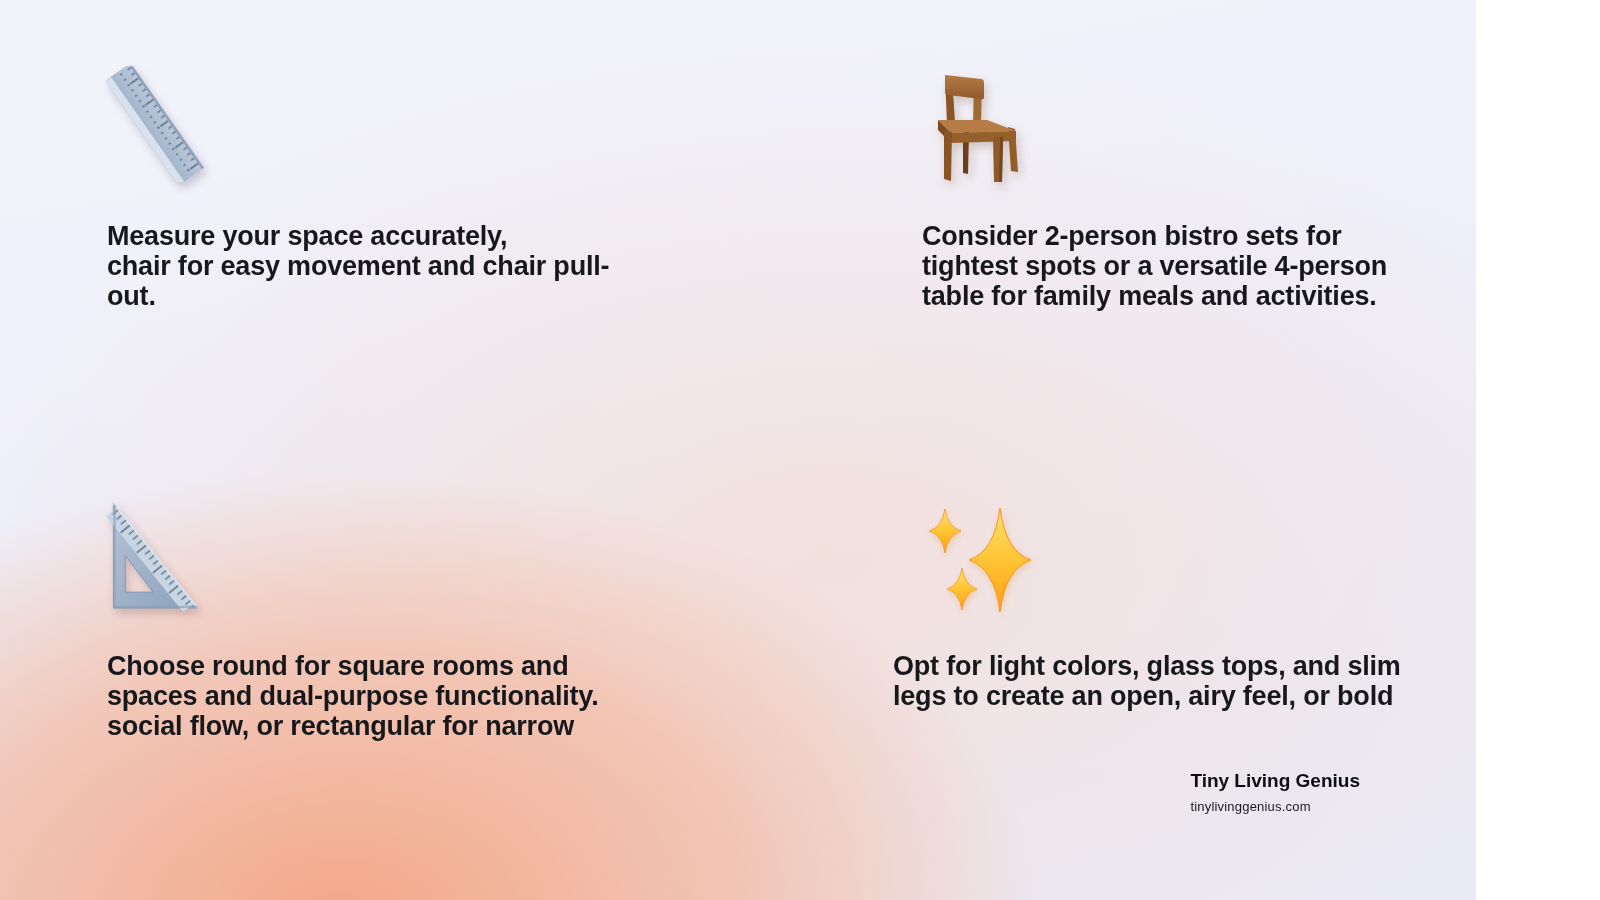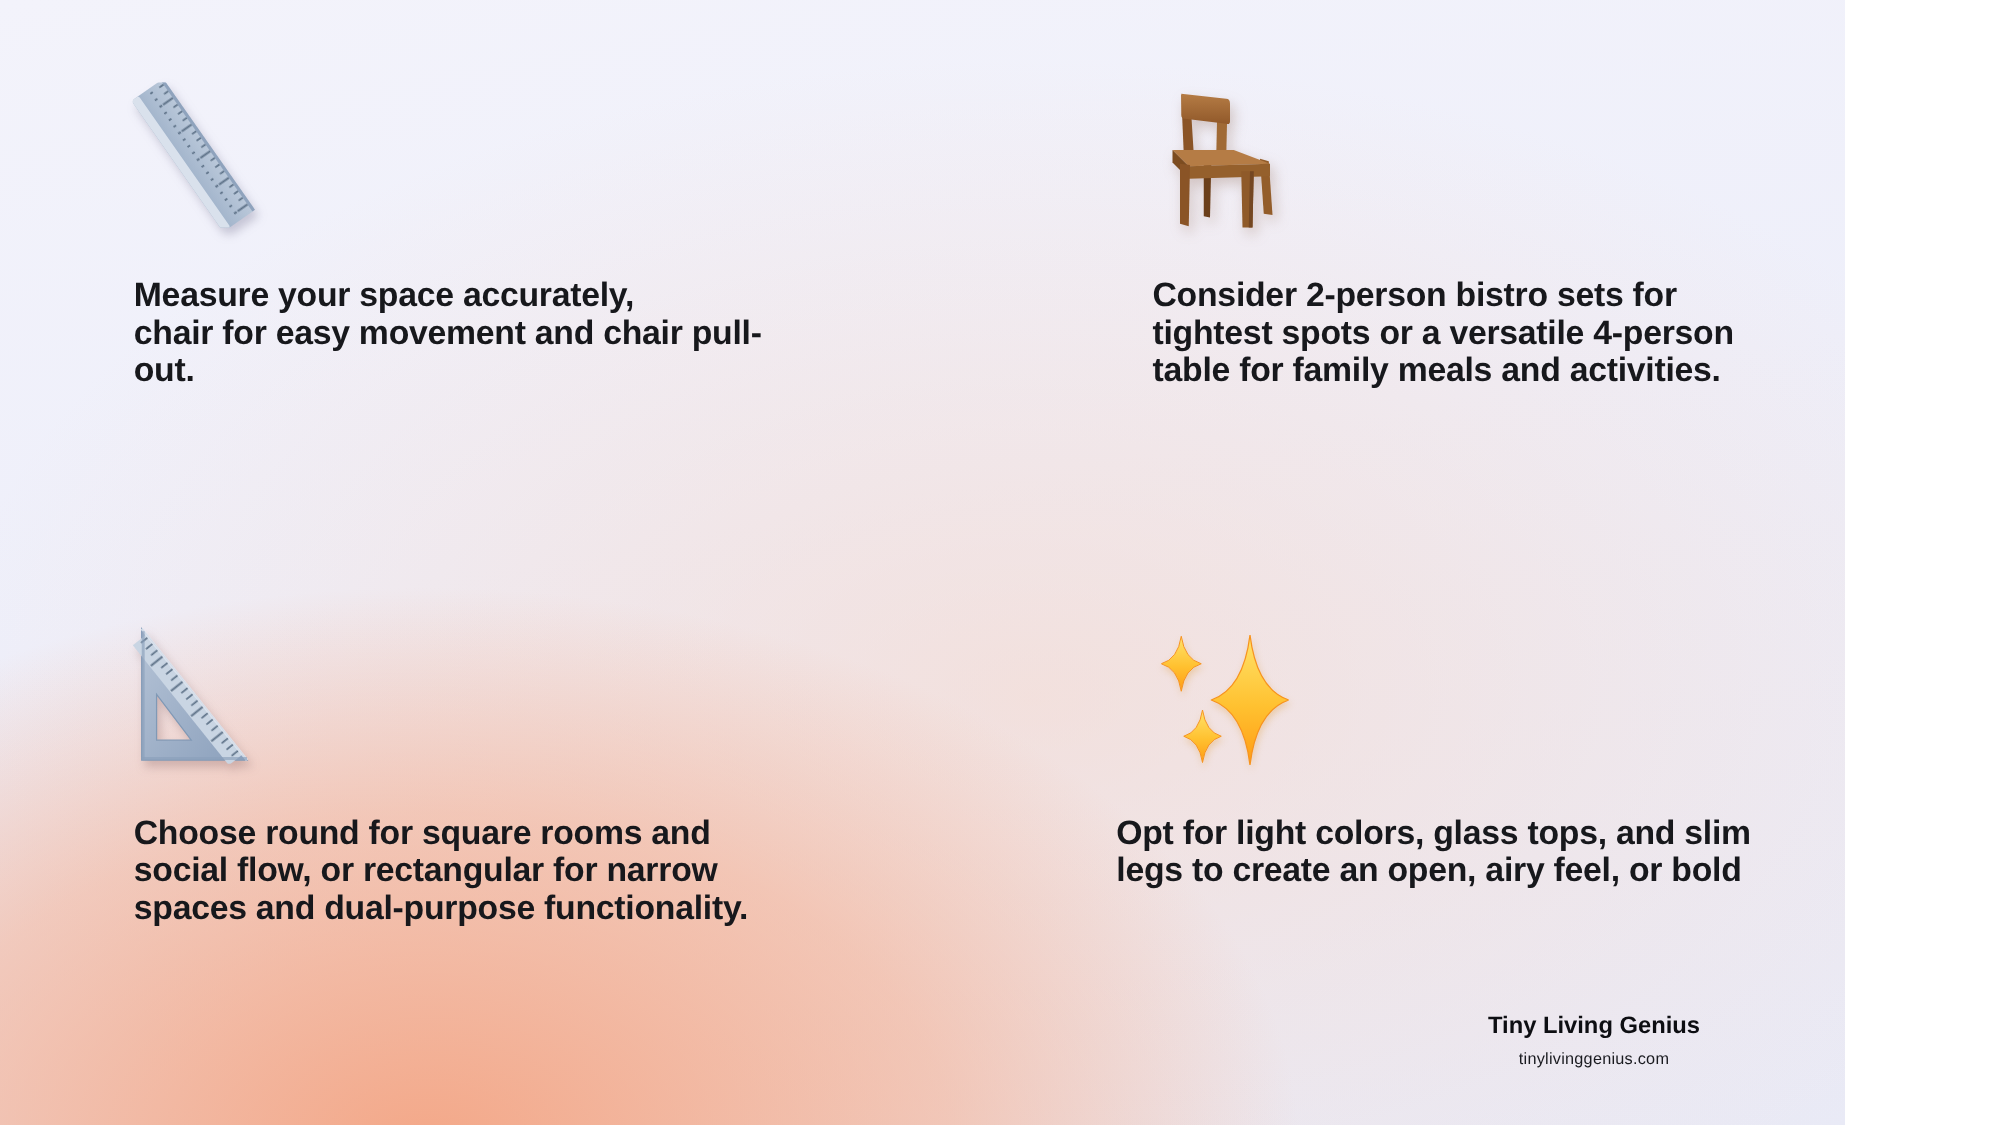--- a/index.html
+++ b/index.html
@@ -33,23 +33,23 @@
     font-weight: 700;
     font-size: 27px;
     line-height: 30px;
     letter-spacing: -0.2px;
     color: #17181c;
     white-space: nowrap;
   }
 
   .footer-brand {
     position: absolute;
-    top: 808px;
+    top: 768px;
     right: 116px;
-    text-align: center;
+    text-align: left;
   }
   .brand-name {
     font-weight: 700;
     font-size: 19px;
     line-height: 25px;
     color: #0d0e12;
     white-space: nowrap;
   }
   .brand-site {
     font-weight: 400;
@@ -141,22 +141,22 @@
     <g transform="translate(5,2) rotate(51.3)">
       <rect x="6" y="0" width="124" height="14" fill="#c9d5e3"></rect>
       <rect x="6" y="0.5" width="124" height="13" fill="url(#tickPat)"></rect>
     </g>
     <line x1="5" y1="2" x2="90" y2="108" stroke="#dfe6f0" stroke-width="2.2" opacity="0.85"></line>
     <line x1="6.2" y1="4" x2="6.2" y2="107" stroke="#8ba0bb" stroke-width="2.4" opacity="0.65"></line>
     <line x1="5" y1="106.8" x2="90" y2="106.8" stroke="#8ba0bb" stroke-width="2.4" opacity="0.65"></line>
   </svg>
   <div class="tip-text text-bl">
     <div class="tip-line">Choose round for square rooms and</div>
+    <div class="tip-line">spaces and dual-purpose functionality.</div>
     <div class="tip-line">social flow, or rectangular for narrow</div>
-    <div class="tip-line">spaces and dual-purpose functionality.</div>
   </div>
 
   <svg class="icon icon-sparkles" viewBox="0 0 102 104">
     <path d="M71,0 Q76.3,43.2 102,52 Q76.3,60.8 71,104 Q65.7,60.8 40,52 Q65.7,43.2 71,0 Z" fill="url(#sparkGrad)" stroke="#f7931e" stroke-width="1" stroke-linejoin="round"></path>
     <path d="M16,1 Q18.7,19.3 32,23 Q18.7,26.7 16,45 Q13.3,26.7 0,23 Q13.3,19.3 16,1 Z" fill="url(#sparkGrad)" stroke="#f7931e" stroke-width="0.8" stroke-linejoin="round"></path>
     <path d="M33,60 Q35.6,77.4 48,81 Q35.6,84.6 33,102 Q30.4,84.6 18,81 Q30.4,77.4 33,60 Z" fill="url(#sparkGrad)" stroke="#f7931e" stroke-width="0.8" stroke-linejoin="round"></path>
   </svg>
   <div class="tip-text text-br">
     <div class="tip-line">Opt for light colors, glass tops, and slim</div>
     <div class="tip-line">legs to create an open, airy feel, or bold</div>

